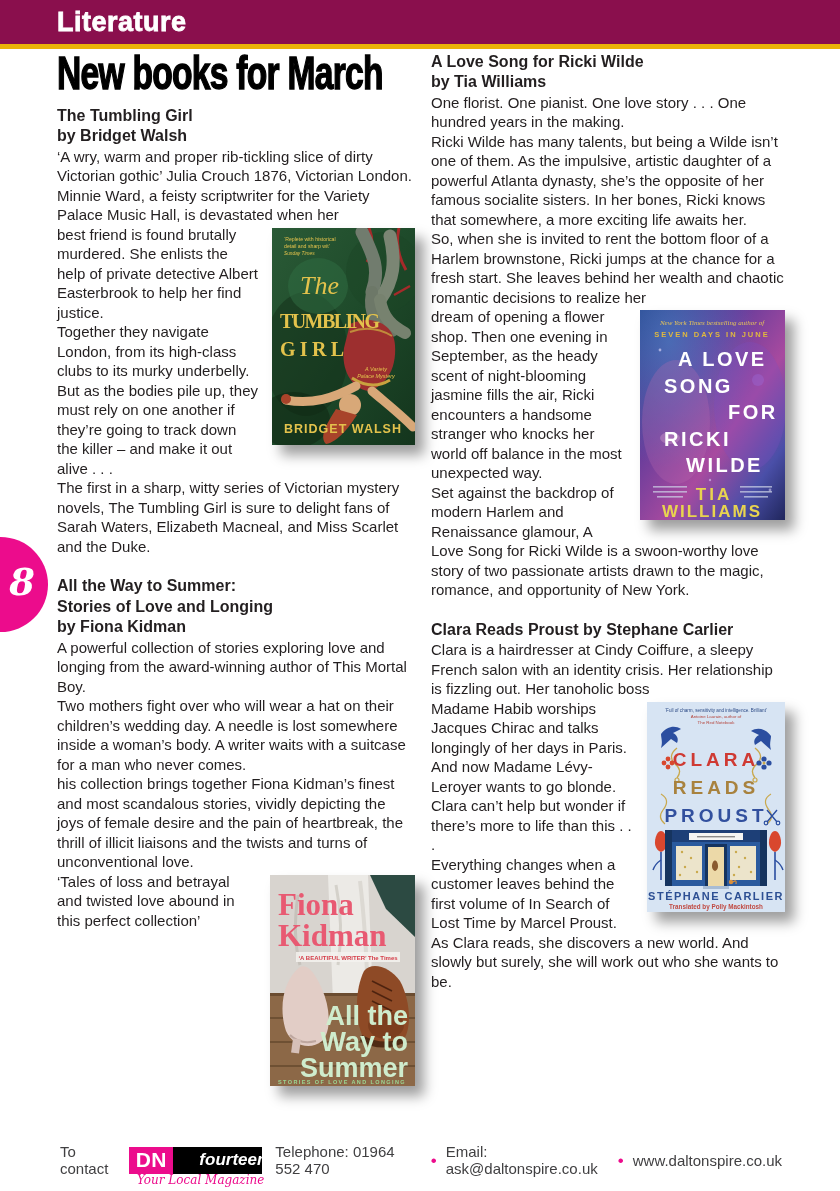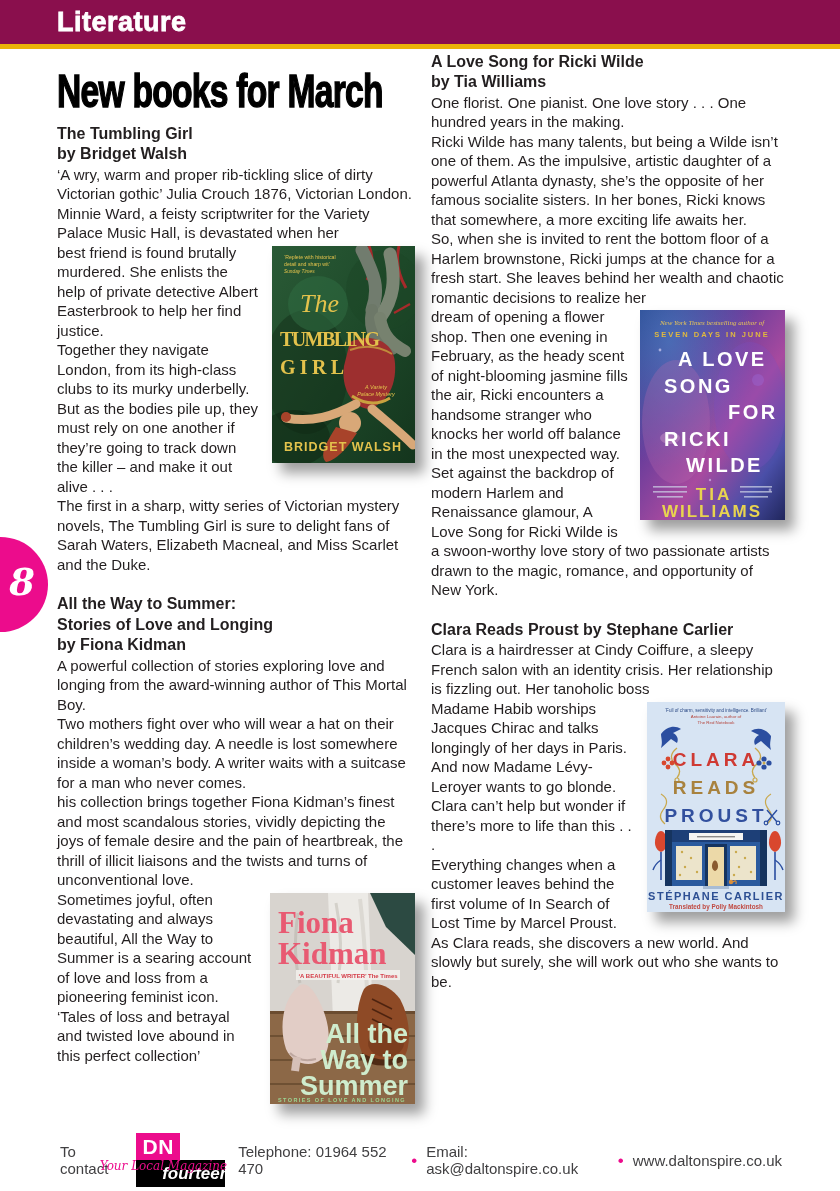--- a/index.html
+++ b/index.html
@@ -26,21 +26,21 @@
   .pagenum span{
     position:absolute;right:13px;top:23px;
     font-family:"DejaVu Serif", serif;font-weight:700;font-style:italic;
     font-size:37px;color:#ffffff;
   }
   
   .columns{
     position:absolute;top:52px;left:57px;width:728px;
     display:flex;gap:16px;
   }
-  .col-left{width:358px;flex:none;margin-top:18px;}
+  .col-left{width:358px;flex:none;}
   .col-right{flex:1;min-width:0;}
   h1.page-title{
     margin:0 0 10px 0;font-size:46px;line-height:.95;font-weight:700;
     letter-spacing:-1px;white-space:nowrap;color:#000;
     -webkit-text-stroke:1.4px #000;
     transform:scaleX(.73);transform-origin:left top;
   }
   .book{margin:0 0 20px 0;}
   .book::after{content:"";display:block;clear:both;}
   .book h2{margin:0;font-size:16px;line-height:1.28;font-weight:700;}
@@ -49,21 +49,21 @@
     float:right;margin:3px 0 6px 12px;line-height:0;
     box-shadow:9px 10px 12px rgba(0,0,0,.38);
   }
   
   .footer{
     position:absolute;left:60px;top:1138px;width:722px;height:44px;
     display:flex;align-items:center;gap:9px;
     font-size:15px;color:#414042;
   }
   .footer .bullet{color:#ec0c8c;font-size:17px;line-height:1;}
-  .logo{display:flex;position:relative;margin:0 4px;flex-direction:column;}
+  .logo{display:flex;position:relative;margin:0 4px;}
   .logo .dn{
     width:44px;height:27px;background:#ec0c8c;color:#fff;
     font-weight:700;font-size:21px;display:flex;align-items:center;justify-content:center;
     letter-spacing:.5px;
   }
   .logo .fourteen{
     width:58px;height:27px;background:#000;color:#fff;
     font-style:italic;font-weight:700;font-size:17px;
     display:flex;align-items:center;justify-content:center;padding-left:31px;
   }
@@ -196,21 +196,20 @@
           <text x="78" y="85" font-size="6" font-weight="bold" fill="#d43b47" text-anchor="middle" font-family="Liberation Sans, sans-serif">‘A BEAUTIFUL WRITER’ The Times</text>
           <g font-family="Liberation Sans, sans-serif" fill="#cfeccd" font-weight="bold">
             <text x="138" y="150" font-size="27" text-anchor="end">All the</text>
             <text x="138" y="176" font-size="27" text-anchor="end">Way to</text>
             <text x="138" y="202" font-size="27" text-anchor="end">Summer</text>
           </g>
           <text x="72" y="209" font-size="5.5" letter-spacing="1.4" fill="#9cd693" text-anchor="middle" font-weight="bold" font-family="Liberation Sans, sans-serif">STORIES OF LOVE AND LONGING</text>
         </svg>
       </div>
 
-      <p>Sometimes joyful, often devastating and always beautiful, All the Way to Summer is a searing account of love and loss from a pioneering feminist icon.</p>
       <p>‘Tales of loss and betrayal and twisted love abound in this perfect collection’</p>
     </section>
   </div>
 
   <div class="col-right">
 
     <section class="book">
       <h2>
         <div>A Love Song for Ricki Wilde</div>
         <div>by Tia Williams</div>
@@ -262,21 +261,21 @@
               <rect x="100" y="181" width="32" height="1.6"></rect>
               <rect x="104" y="186" width="24" height="1.6"></rect>
           </g>
           <g font-family="Liberation Sans, sans-serif" fill="#e8d44f" font-weight="bold" font-size="17">
             <text x="74" y="190" text-anchor="middle" letter-spacing="3">TIA</text>
             <text x="72" y="207" text-anchor="middle" letter-spacing="2">WILLIAMS</text>
           </g>
         </svg>
       </div>
 
-      <p>dream of opening a flower shop. Then one evening in February, as the heady scent of night-blooming jasmine fills the air, Ricki encounters a handsome stranger who knocks her world off balance in the most unexpected way.</p>
+      <p>dream of opening a flower shop. Then one evening in September, as the heady scent of night-blooming jasmine fills the air, Ricki encounters a handsome stranger who knocks her world off balance in the most unexpected way.</p>
       <p>Set against the backdrop of modern Harlem and Renaissance glamour, A Love Song for Ricki Wilde is a swoon-worthy love story of two passionate artists drawn to the magic, romance, and opportunity of New York.</p>
     </section>
 
     <section class="book">
       <h2>
         <div>Clara Reads Proust by Stephane Carlier</div>
       </h2>
       <p>Clara is a hairdresser at Cindy Coiffure, a sleepy French salon with an identity crisis. Her relationship is fizzling out. Her tanoholic boss</p>
 
       <div class="cover">

